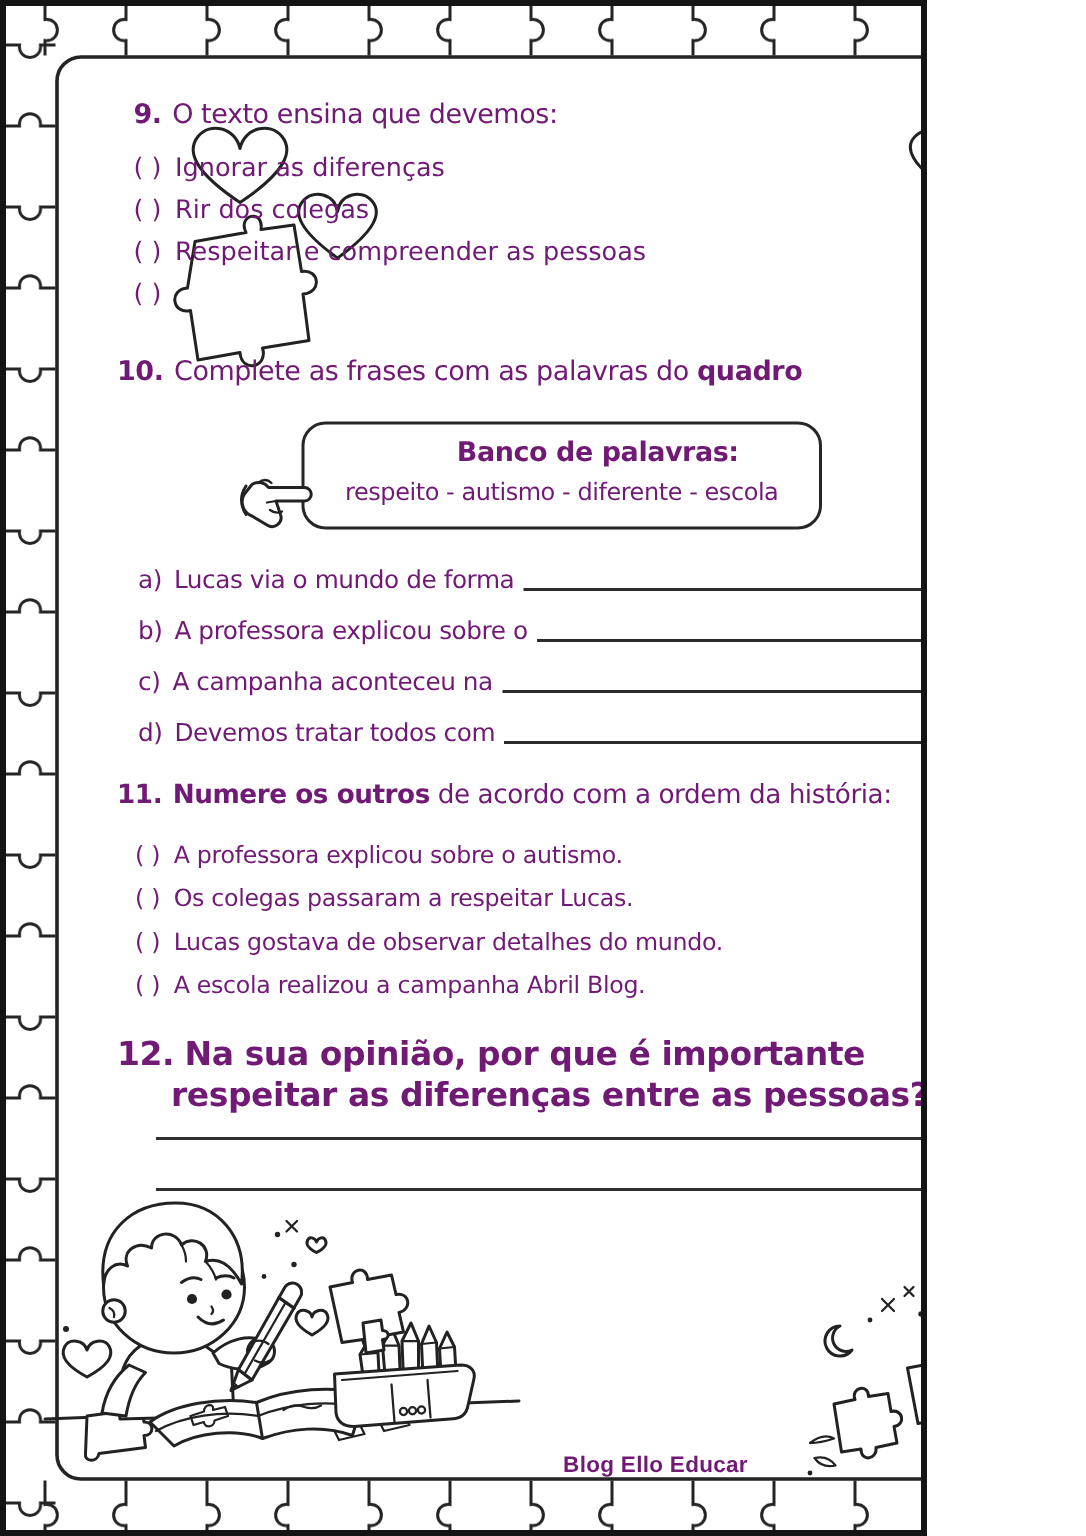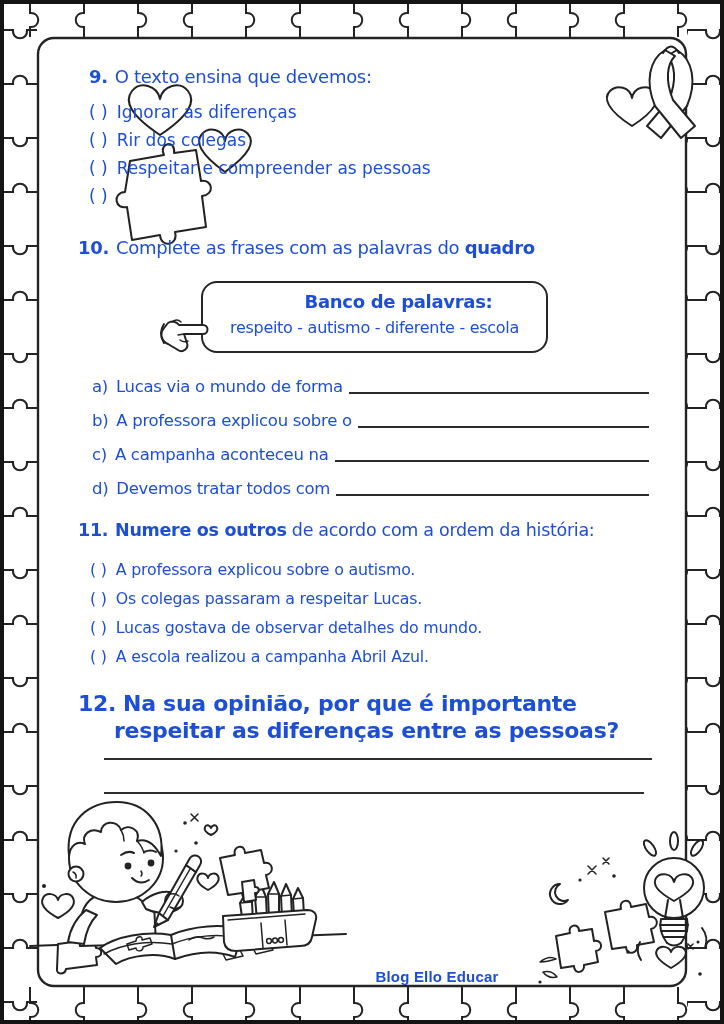--- a/index.html
+++ b/index.html
@@ -1,24 +1,24 @@
 <!DOCTYPE html>
 <html><head>
 <meta charset="utf-8">
 <style>
   * { box-sizing: border-box; margin: 0; padding: 0; }
   html, body { background: #ffffff; }
   .page {
     position: relative;
-    width: 724px; height: 1024px;
+    width: 618px; height: 1024px;
     background: #fff;
     border: 4px solid #141414;
     overflow: hidden;
     font-family: "DejaVu Sans", sans-serif;
-    color: #1d4ed8;
+    color: #701a75;
   }
   .abs { position: absolute; }
 
   
   .q-num { font-weight: 700; margin-right: 7px; }
   .bold  { font-weight: 700; }
   .q-title { font-size: 18px; letter-spacing: -0.3px; white-space: nowrap; }
 
   #q9 { left: 85px; top: 62px; }
   #q9 .opt-list { margin-top: 11px; }
@@ -182,21 +182,21 @@
     <div class="opt">
       <span class="cb">( )</span>
       <span>Os colegas passaram a respeitar Lucas.</span>
     </div>
     <div class="opt">
       <span class="cb">( )</span>
       <span>Lucas gostava de observar detalhes do mundo.</span>
     </div>
     <div class="opt">
       <span class="cb">( )</span>
-      <span>A escola realizou a campanha Abril Azul.</span>
+      <span>A escola realizou a campanha Abril Blog.</span>
     </div>
   </div>
 
   <p class="abs" id="q12">
     <span class="q-num">12.</span><span>Na sua opinião, por que é importante respeitar as diferenças entre as pessoas?</span>
   </p>
   <div class="blank" id="blank-1"></div>
   <div class="blank" id="blank-2"></div>
 
   <svg class="abs deco" style="left:20px;top:790px" width="330" height="184" viewBox="0 0 330 184">

